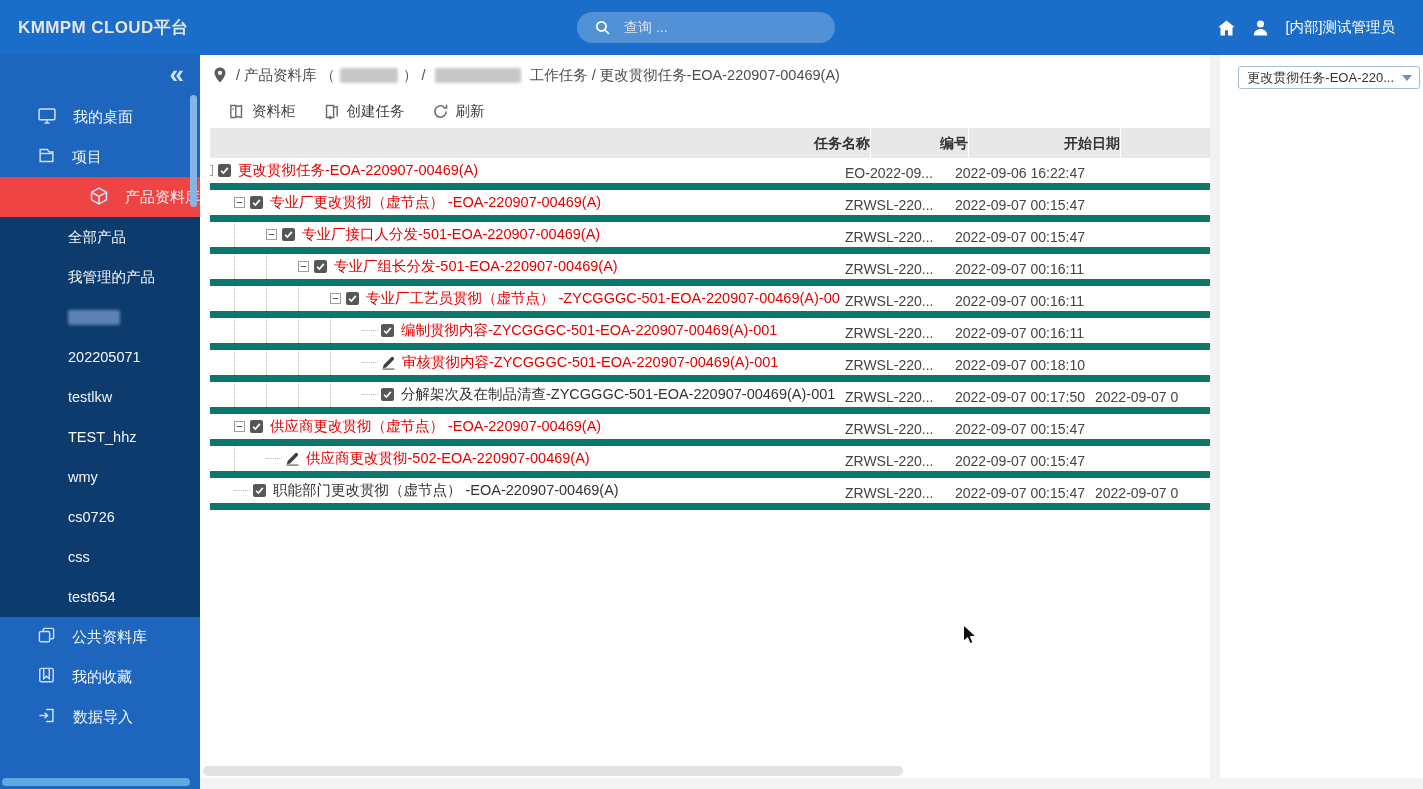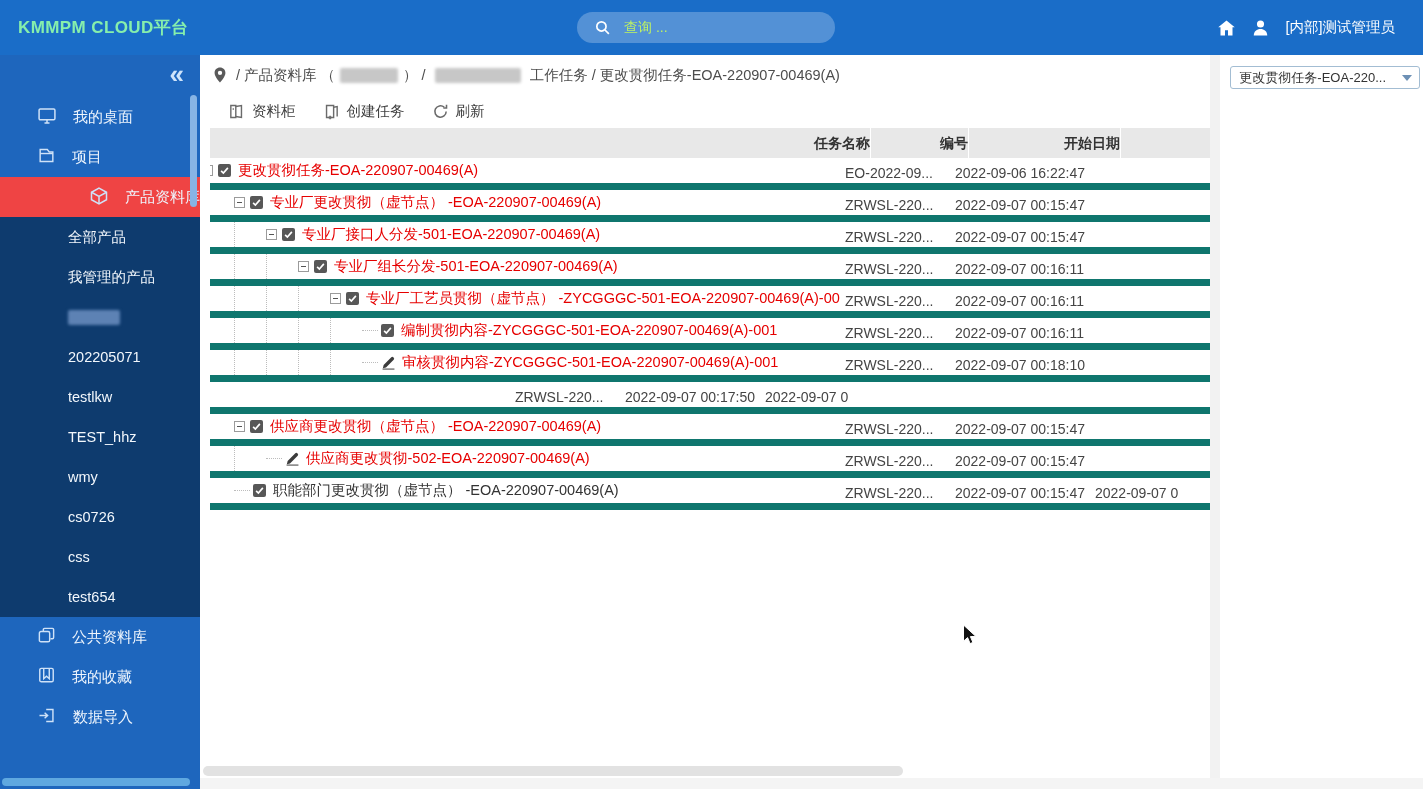--- a/index.html
+++ b/index.html
@@ -2,23 +2,23 @@
 <html><head>
 <meta charset="utf-8">
 <style>
   * { margin:0; padding:0; box-sizing:border-box; }
   html,body { background:#fff; }
   body { font-family:"Liberation Sans","DejaVu Sans",sans-serif; }
   .app { position:relative; width:1423px; height:789px; overflow:hidden; background:#fff; }
 
   
   .topbar { position:absolute; top:0; left:0; width:100%; height:55px; background:#1a6dc8; display:flex; align-items:center; z-index:5; }
-  .logo { color:#86efac; font-size:17px; font-weight:bold; margin-left:18px; letter-spacing:.4px; white-space:nowrap; }
+  .logo { color:#e5e5e5; font-size:17px; font-weight:bold; margin-left:18px; letter-spacing:.4px; white-space:nowrap; }
   .searchbox { position:absolute; left:577px; top:12px; width:258px; height:31px; background:rgba(255,255,255,.25); border-radius:16px; display:flex; align-items:center; padding-left:17px; cursor:text; }
-  .searchbox .ph { color:#bef264; font-size:14px; margin-left:13px; }
+  .searchbox .ph { color:#e5e5e5; font-size:14px; margin-left:13px; }
   .top-right { position:absolute; right:0; top:0; height:55px; display:flex; align-items:center; gap:15px; padding-right:0; }
   .top-right .uname { color:#fff; font-size:14.5px; white-space:nowrap; }
   .icon-btn { display:flex; align-items:center; justify-content:center; cursor:pointer; }
   .hamburger { width:20px; margin-right:-7px; }
   .hamburger div { height:2.5px; background:#fff; margin:3.5px 0; border-radius:1px; }
 
   
   .sidebar { position:absolute; left:0; top:55px; width:200px; height:734px; background:#1e66bd; overflow:hidden; }
   .collapse-btn { position:absolute; top:4px; right:16px; color:#cfe4fb; font-size:26px; font-weight:bold; cursor:pointer; line-height:30px; }
   .side-list { position:absolute; top:42px; left:0; width:100%; }
@@ -54,21 +54,21 @@
   .minusbox { width:11px; height:11px; border:1px solid #9b9b9b; background:#fff; position:relative; margin-right:5px; flex-shrink:0; cursor:pointer; }
   .minusbox::after { content:""; position:absolute; left:2px; right:2px; top:4px; border-top:1px solid #555; }
   .leafconn { width:16px; height:1px; border-top:1px dotted #bcbcbc; margin-right:3px; flex-shrink:0; }
   .chk { width:13px; height:13px; background:#575757; border-radius:2px; margin-right:7px; display:flex; align-items:center; justify-content:center; flex-shrink:0; cursor:pointer; }
   .pencil-wrap { margin-right:6px; display:flex; flex-shrink:0; }
   .rowlabel { font-size:14.5px; color:#e60000; }
   .rowlabel.black { color:#333; }
 
   .vdivider { position:absolute; left:1010px; top:0; width:10px; height:723px; background:#f2f2f2; }
   .right-panel { position:absolute; left:1020px; top:0; width:203px; height:723px; background:#fff; }
-  .task-dd { position:absolute; right:3px; top:11px; height:23px; border:1px solid #a3bdd3; border-radius:3px; background:#fff; display:flex; align-items:center; padding:0 7px 0 8px; cursor:pointer;gap:8px; }
+  .task-dd { position:absolute; right:3px; top:11px; height:23px; border:1px solid #a3bdd3; border-radius:3px; background:#fff; display:flex; align-items:center; padding:0 7px 0 8px; cursor:pointer; }
   .task-dd .val { font-size:13px; color:#333; white-space:nowrap; }
   .task-dd .caret { width:0; height:0; border-left:5px solid transparent; border-right:5px solid transparent; border-top:6px solid #6d90b5; margin-left:8px; }
 
   .hscroll-main { position:absolute; left:3px; top:711px; width:700px; height:10px; background:#e2e2e2; border-radius:5px; cursor:pointer; }
   .bottom-strip { position:absolute; left:0; bottom:0; width:1223px; height:11px; background:#f4f4f4; }
 
   .cursor { position:absolute; left:962px; top:624px; z-index:9; pointer-events:none; }
 </style>
 </head>
 <body>
@@ -355,20 +355,34 @@
                 <path d="M2.5 22.5 h19 v0" stroke="#3c3c3c" stroke-width="1.6"></path>
               </svg>
             </span>
             <span class="rowlabel">审核贯彻内容-ZYCGGGC-501-EOA-220907-00469(A)-001</span>
           </div>
           <div class="c-num">ZRWSL-220...</div>
           <div class="c-start">2022-09-07 00:18:10</div>
           <div class="c-finish"></div>
         </div>
         <div class="t-row">
+          <div class="c-name">
+            <div class="guide"></div>
+            <div class="guide"></div>
+            <div class="guide"></div>
+            <div class="guide"></div>
+            <div class="guide"></div>
+            <div class="leafconn"></div>
+            <span class="chk">
+              <svg width="9" height="9" viewBox="0 0 12 12" fill="none" stroke="#fff" stroke-width="2.2">
+                <path d="M1.5 6.5 L4.5 9.5 L10.5 2.5"></path>
+              </svg>
+            </span>
+            <span class="rowlabel black">分解架次及在制品清查-ZYCGGGC-501-EOA-220907-00469(A)-001</span>
+          </div>
           <div class="c-num">ZRWSL-220...</div>
           <div class="c-start">2022-09-07 00:17:50</div>
           <div class="c-finish">2022-09-07 0</div>
         </div>
         <div class="t-row">
           <div class="c-name">
             <div class="guide"></div>
             <div class="minusbox"></div>
             <span class="chk">
               <svg width="9" height="9" viewBox="0 0 12 12" fill="none" stroke="#fff" stroke-width="2.2">

